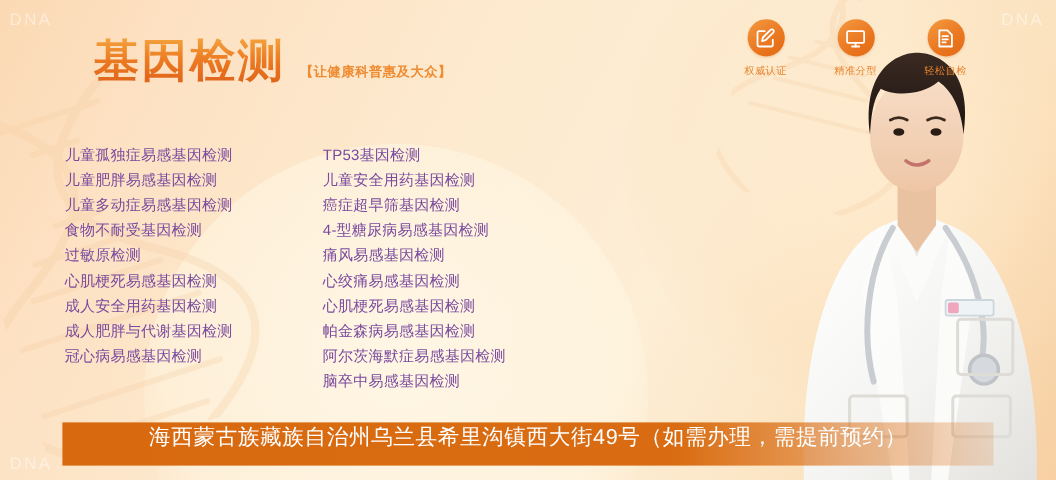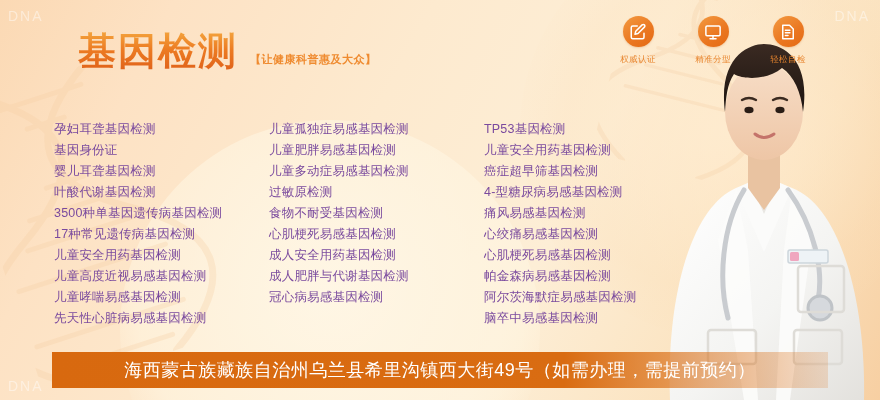--- a/index.html
+++ b/index.html
@@ -127,21 +127,20 @@
 
   
   #address-bar {
     position: absolute;
     left: 52px;
     top: 352px;
     width: 776px;
     height: 36px;
     background: linear-gradient(90deg, #d8690f 0%, #d96c12 66%, rgba(217,108,18,0.55) 84%, rgba(217,108,18,0.18) 100%);
     display: flex;
-    align-items: center;
     justify-content: center;
   }
   #address-text {
     font-size: 18px;
     color: #ffffff;
     letter-spacing: 0.5px;
     white-space: nowrap;
   }
 
   
@@ -296,39 +295,27 @@
           <path d="M8.5 13h6"></path>
           <path d="M8.5 16.5h3.5"></path>
         </svg>
       </div>
       <div class="feature-label">轻松自检</div>
     </div>
   </div>
 
   <div id="list-area">
 
-    <div class="col c1">
-      <div class="list-item">孕妇耳聋基因检测</div>
-      <div class="list-item">基因身份证</div>
-      <div class="list-item">婴儿耳聋基因检测</div>
-      <div class="list-item">叶酸代谢基因检测</div>
-      <div class="list-item">3500种单基因遗传病基因检测</div>
-      <div class="list-item">17种常见遗传病基因检测</div>
-      <div class="list-item">儿童安全用药基因检测</div>
-      <div class="list-item">儿童高度近视易感基因检测</div>
-      <div class="list-item">儿童哮喘易感基因检测</div>
-      <div class="list-item">先天性心脏病易感基因检测</div>
-    </div>
 
     <div class="col c2">
       <div class="list-item">儿童孤独症易感基因检测</div>
       <div class="list-item">儿童肥胖易感基因检测</div>
       <div class="list-item">儿童多动症易感基因检测</div>
+      <div class="list-item">食物不耐受基因检测</div>
       <div class="list-item">过敏原检测</div>
-      <div class="list-item">食物不耐受基因检测</div>
       <div class="list-item">心肌梗死易感基因检测</div>
       <div class="list-item">成人安全用药基因检测</div>
       <div class="list-item">成人肥胖与代谢基因检测</div>
       <div class="list-item">冠心病易感基因检测</div>
     </div>
 
     <div class="col c3">
       <div class="list-item">TP53基因检测</div>
       <div class="list-item">儿童安全用药基因检测</div>
       <div class="list-item">癌症超早筛基因检测</div>

